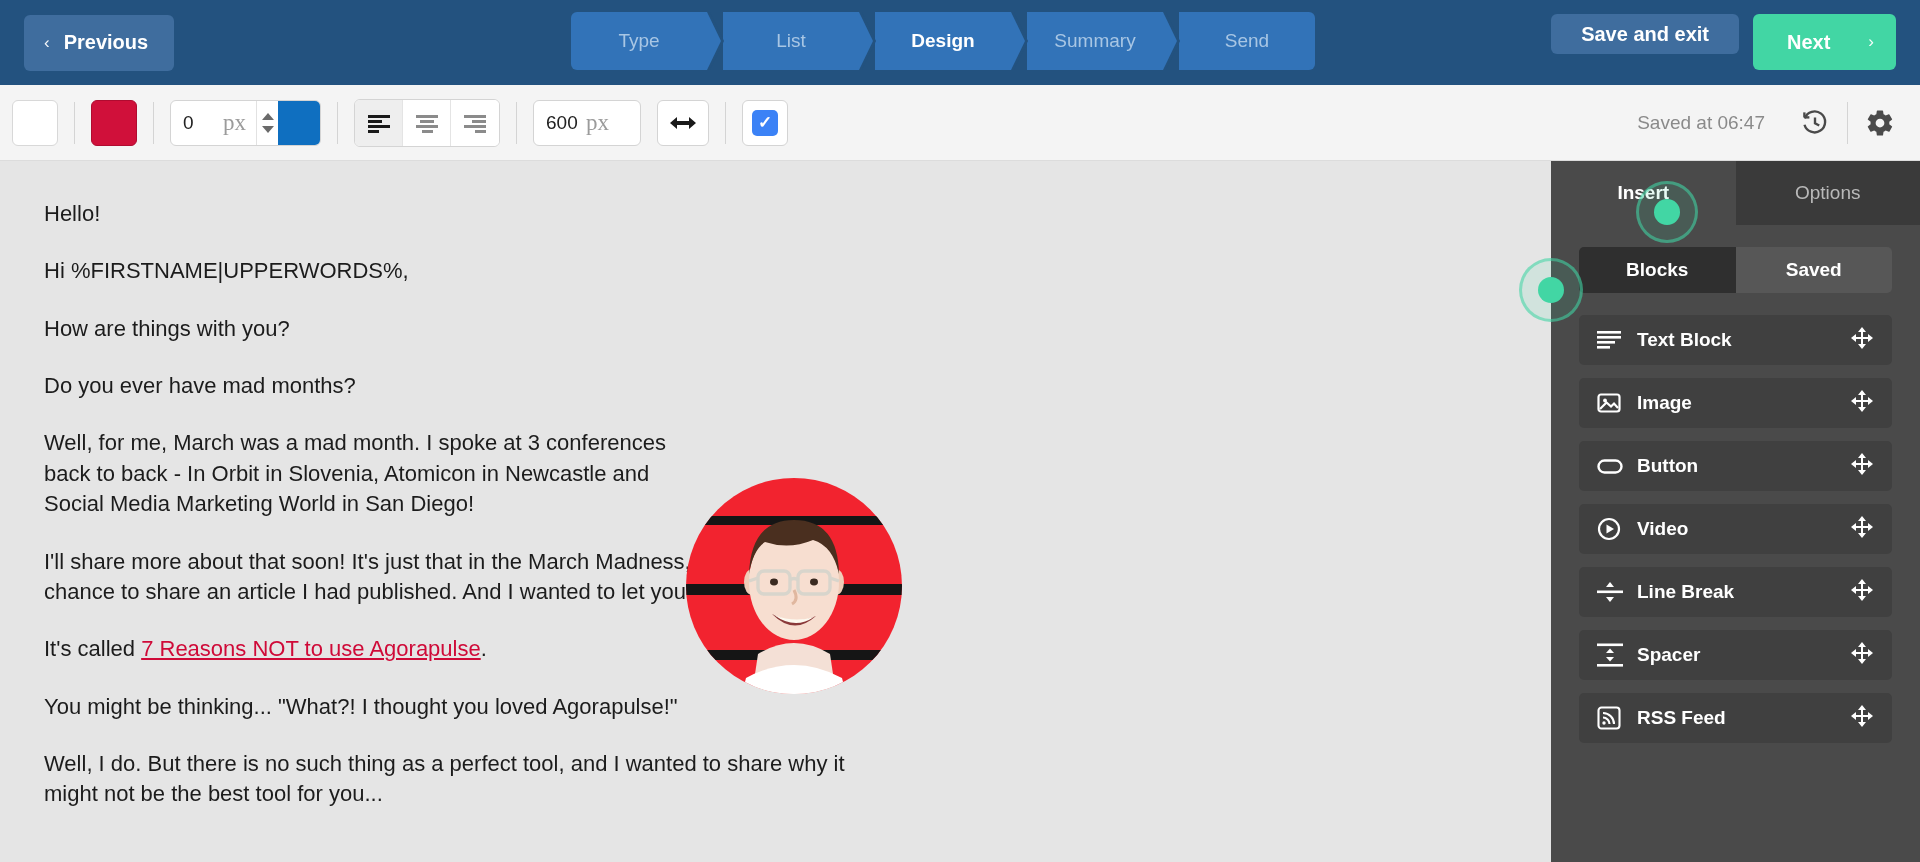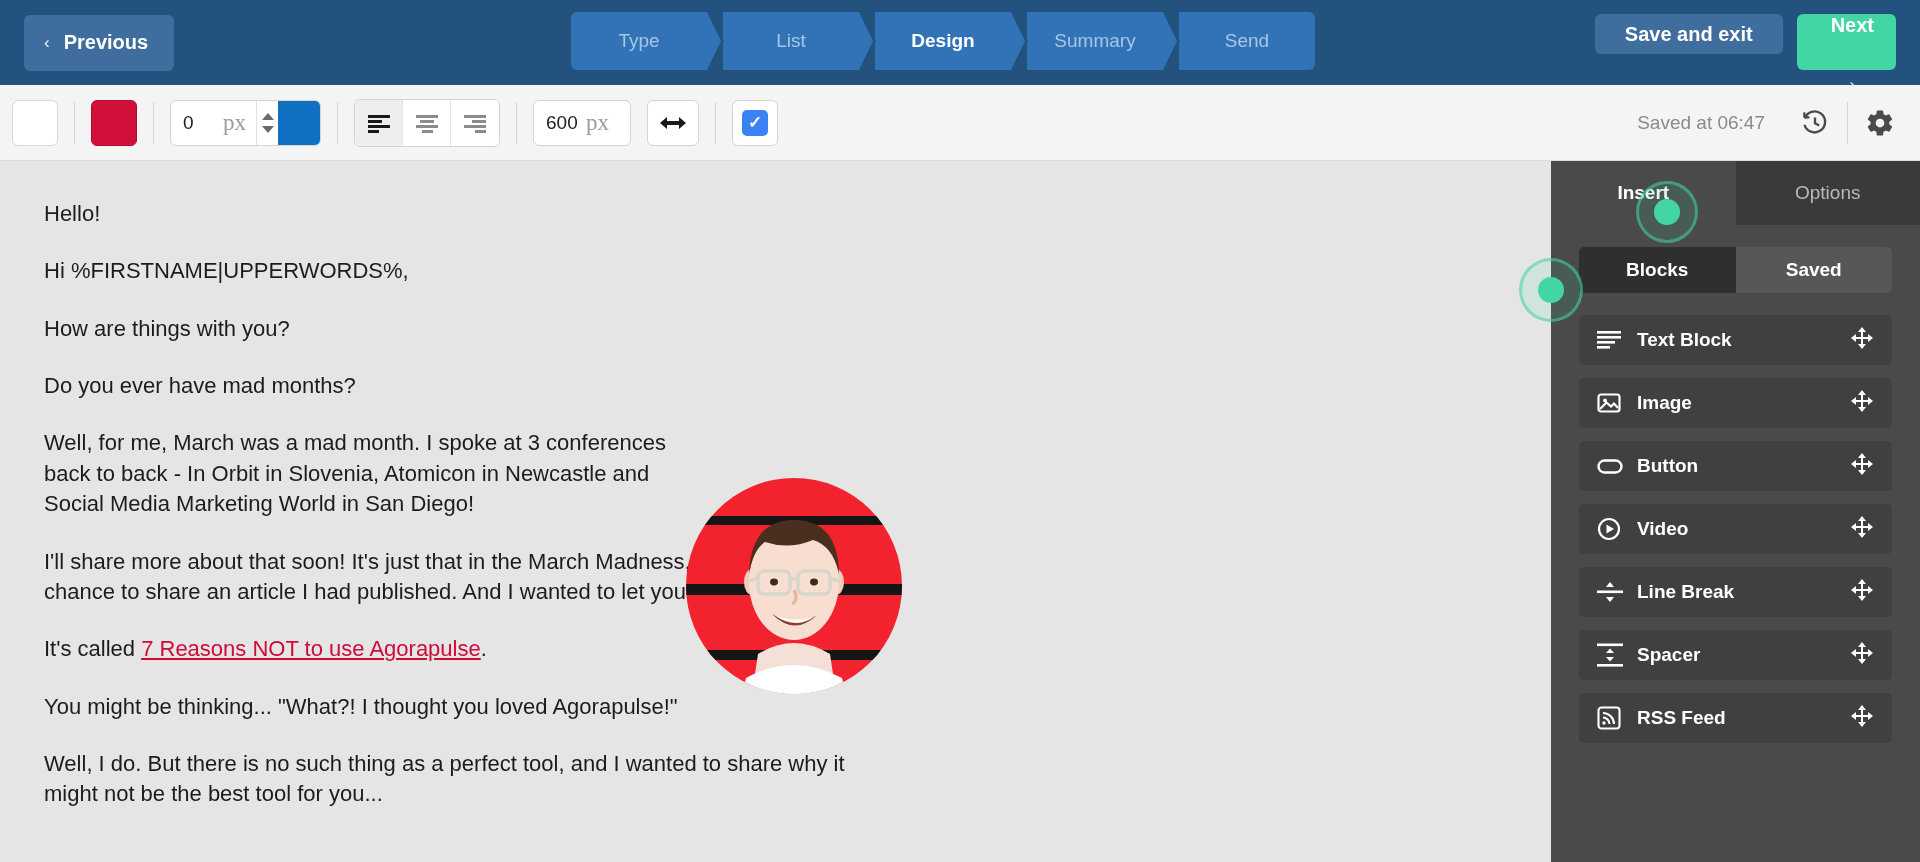--- a/index.html
+++ b/index.html
@@ -110,21 +110,20 @@
     border-radius: 6px;
     height: 56px;
     padding: 0 22px 0 34px;
     font-size: 20px;
     font-weight: bold;
     display: flex;
     align-items: center;
     gap: 38px;
     cursor: pointer;
     font-family: "Liberation Sans", sans-serif;
-    flex-direction: column;
   }
 
   
   .toolbar {
     position: relative;
     height: 76px;
     background: #f4f4f4;
     border-bottom: 1px solid #dcdcdc;
     display: flex;
     align-items: center;
@@ -375,21 +374,21 @@
         <rect x="2" y="2" width="22" height="3" fill="#8b8b8b"></rect>
         <rect x="10" y="7" width="14" height="3" fill="#8b8b8b"></rect>
         <rect x="2" y="12" width="22" height="3" fill="#8b8b8b"></rect>
         <rect x="13" y="17" width="11" height="3" fill="#8b8b8b"></rect>
       </svg>
     </div>
   </div>
 
   <div class="tb-sep"></div>
 
-  <div class="numwrap" style="width:98px">
+  <div class="numwrap" style="width:108px">
     <span class="val">600</span>
     <span class="unit">px</span>
   </div>
 
   <div style="width:16px"></div>
 
   <div class="ico-btn">
     <svg width="28" height="16" viewBox="0 0 28 16">
       <path d="M1 8 L8 2 L8 6 L20 6 L20 2 L27 8 L20 14 L20 10 L8 10 L8 14 Z" fill="#1a1a1a"></path>
     </svg>

